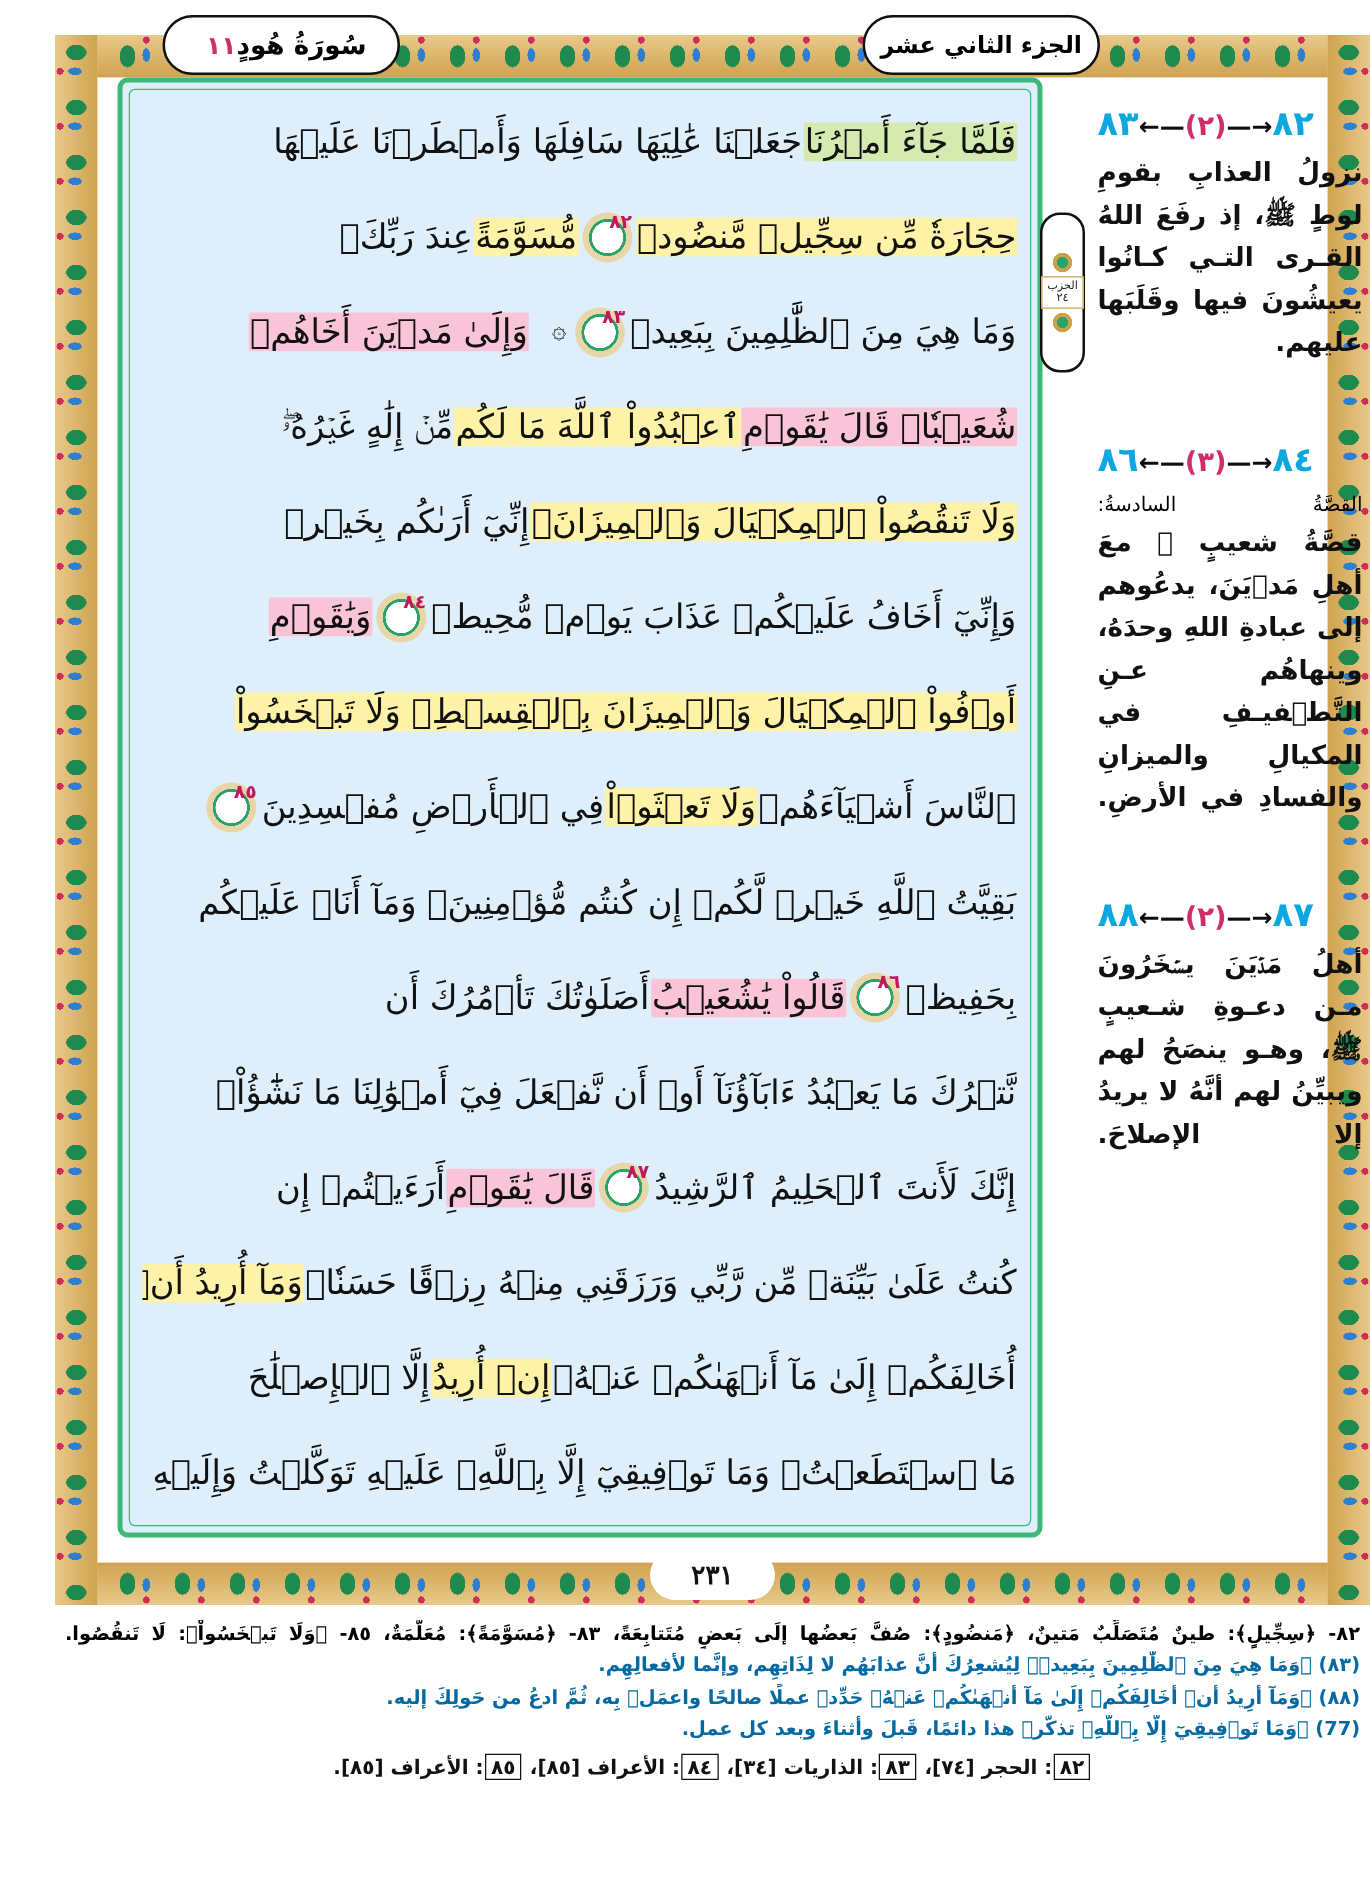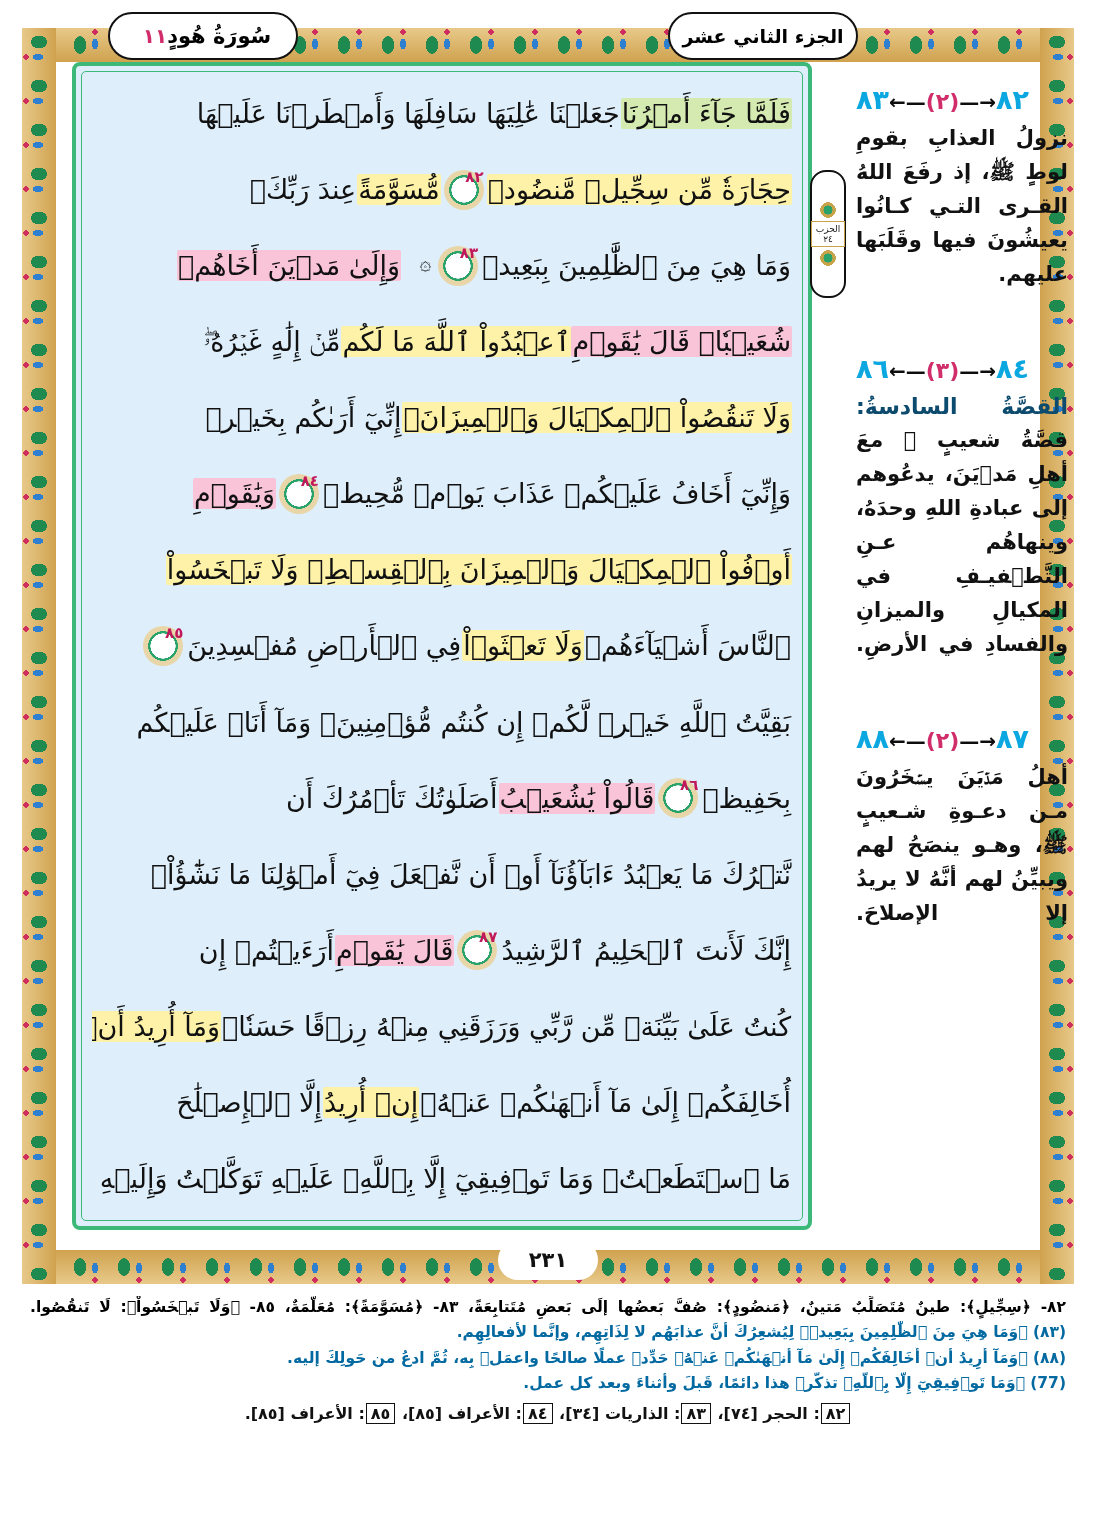--- a/index.html
+++ b/index.html
@@ -2,21 +2,21 @@
 <html><head>
 <meta charset="utf-8">
 <style>
   * { box-sizing: border-box; margin: 0; padding: 0; }
   html, body {
     width: 1096px; height: 1513px;
     background: #ffffff;
     font-family: "DejaVu Sans", "Liberation Sans", sans-serif;
     overflow: hidden;
   }
-  .page { position: relative; width: 932px; height: 1513px; background:#fff; }
+  .page { position: relative; width: 932px; height: 1513px; background:#fff;margin-left:22px; }
   
   .scallop {
     position: absolute;
     background-repeat: repeat-x;
     pointer-events: none;
   }
   .scallop-top, .scallop-bottom {
     left: 22px; width: 1052px; height: 34px;
     background-image:
       radial-gradient(ellipse 10px 14px at 14px 17px, #1f8a50 0 62%, transparent 63%),
@@ -167,39 +167,40 @@
   .range .paren { color: #d02d6a; font-size: 22px; }
   .range .arrow { color: #0d0d0d; font-size: 20px; }
   .sb-para {
     font-family: "DejaVu Sans", serif;
     font-size: 21px;
     line-height: 1.62;
     font-weight: bold;
     margin-bottom: 2px;
   }
   .story-title {
-    color: #0c4a6e;
-    font-weight: bold;
-    font-size: 22px;
+    color: #000000;
+    font-weight: normal;
+    font-size: 16px;
     text-align: justify;
     text-align-last: justify;
     margin: 10px 0 4px;
   }
   .sb-gap { height: 54px; }
 
   
   .page-num {
     position: absolute;
     left: 498px; top: 1240px;
     width: 100px; height: 40px;
     background: #fff;
     border-radius: 20px;
     display:flex; align-items:center; justify-content:center;
     font-size: 21px; font-weight: bold; color:#111;
     z-index: 45;
+    font-family: Liberation Serif, serif;
   }
 
   
   .footnotes {
     position: absolute;
     left: 30px; top: 1296px;
     width: 1036px;
     direction: rtl;
     font-family: "DejaVu Sans", serif;
   }

